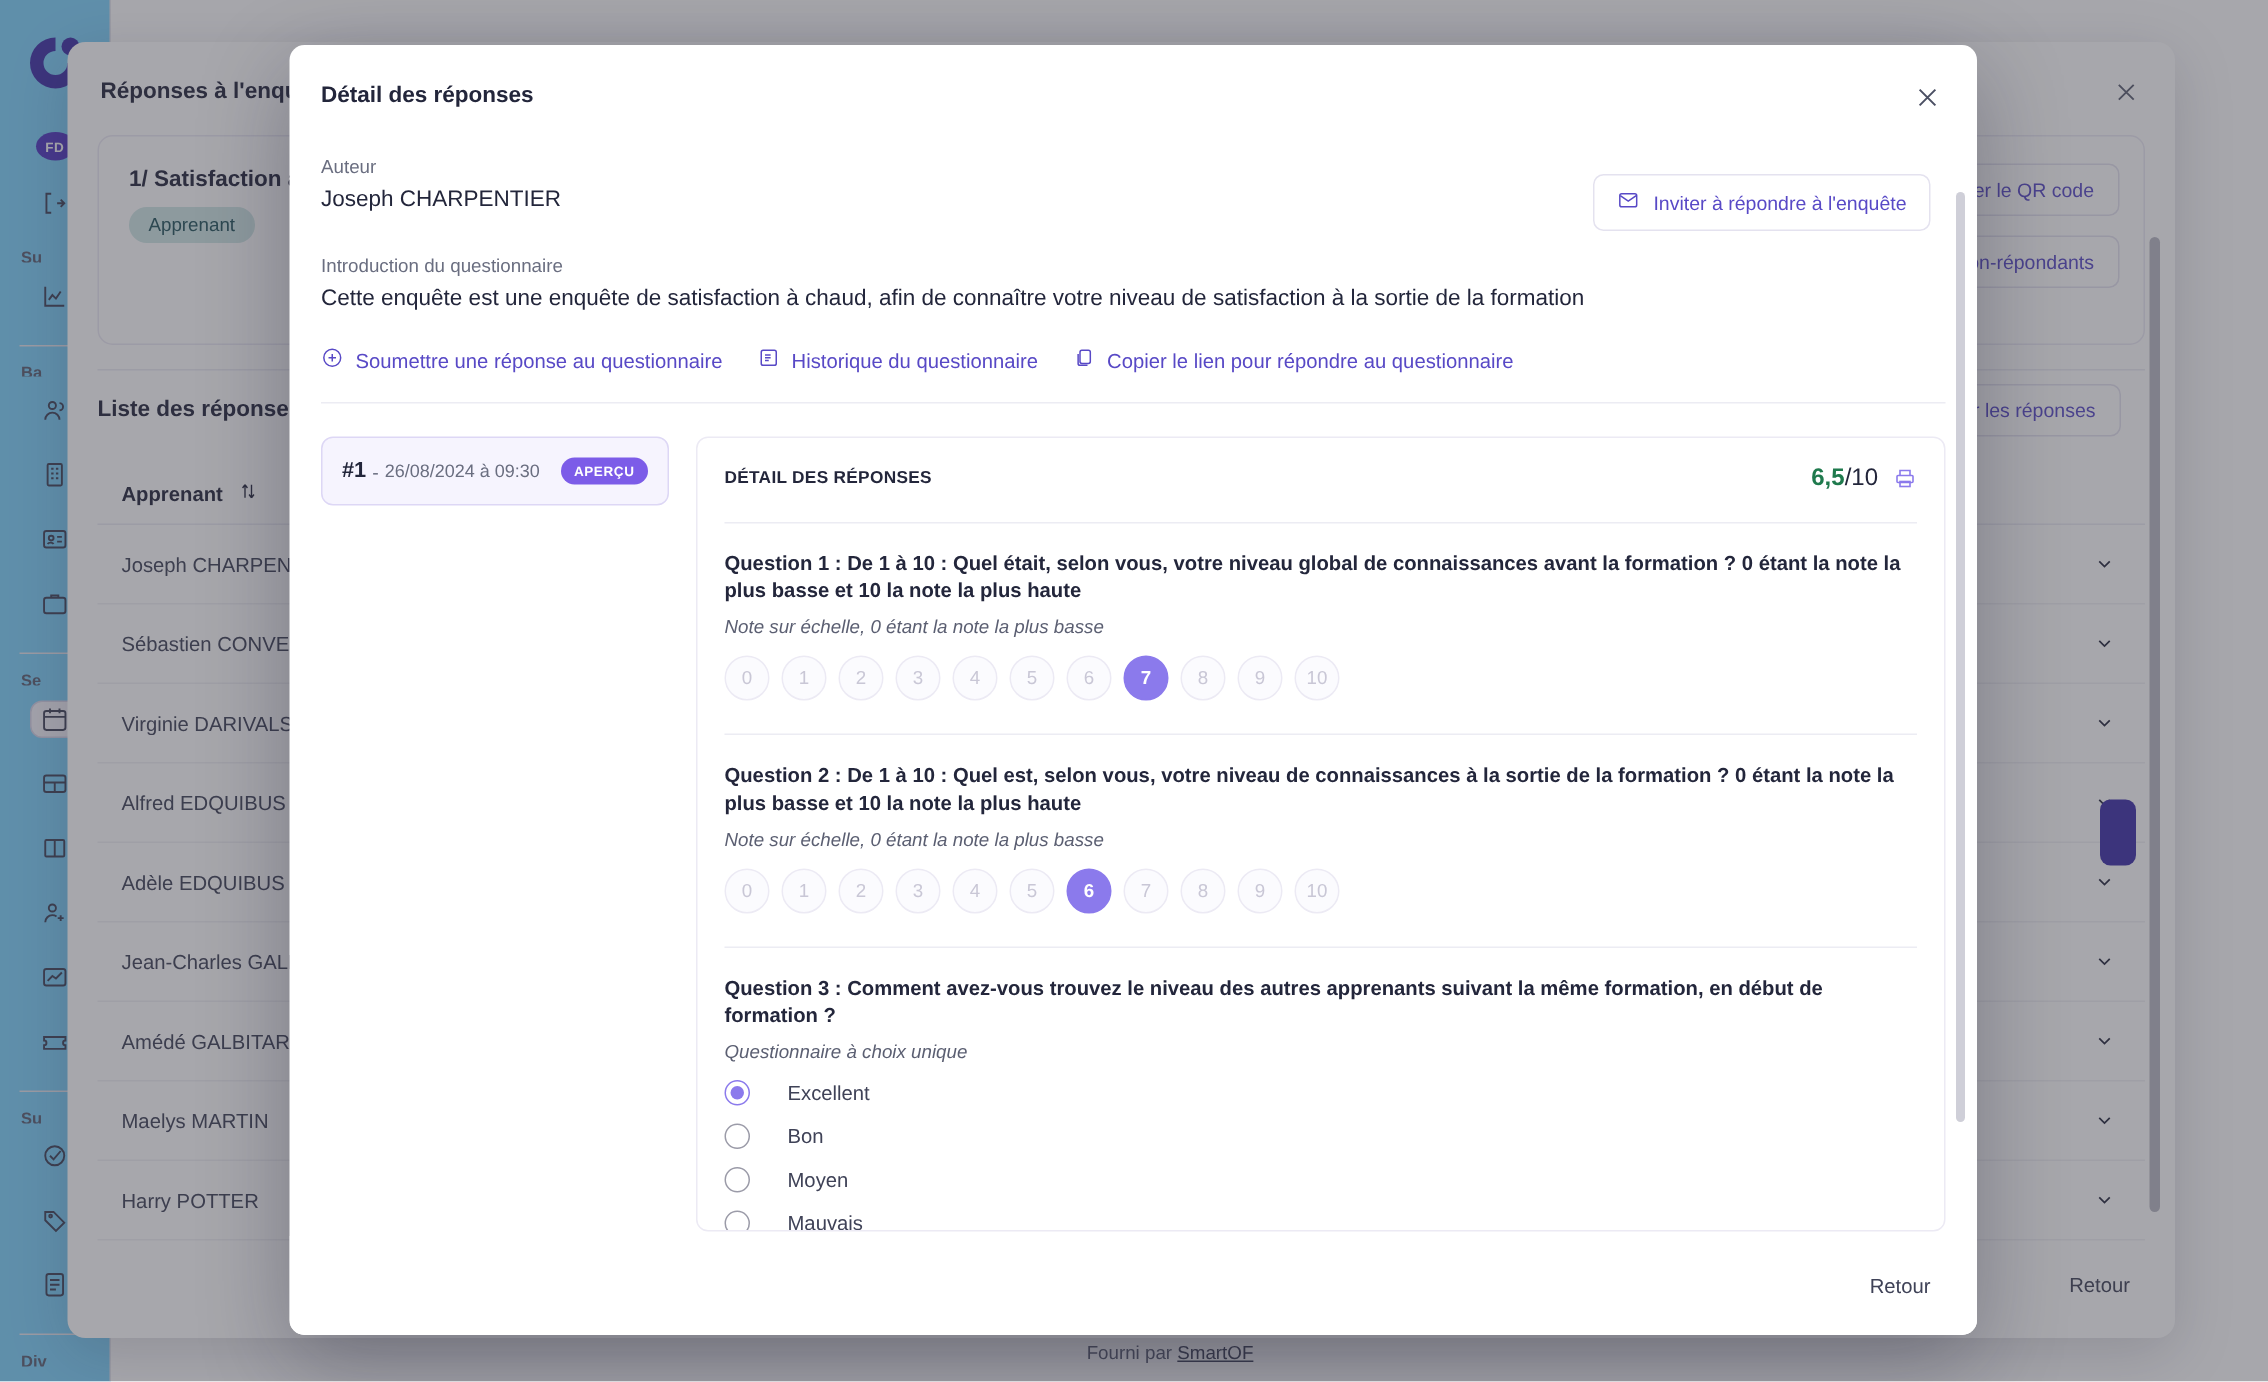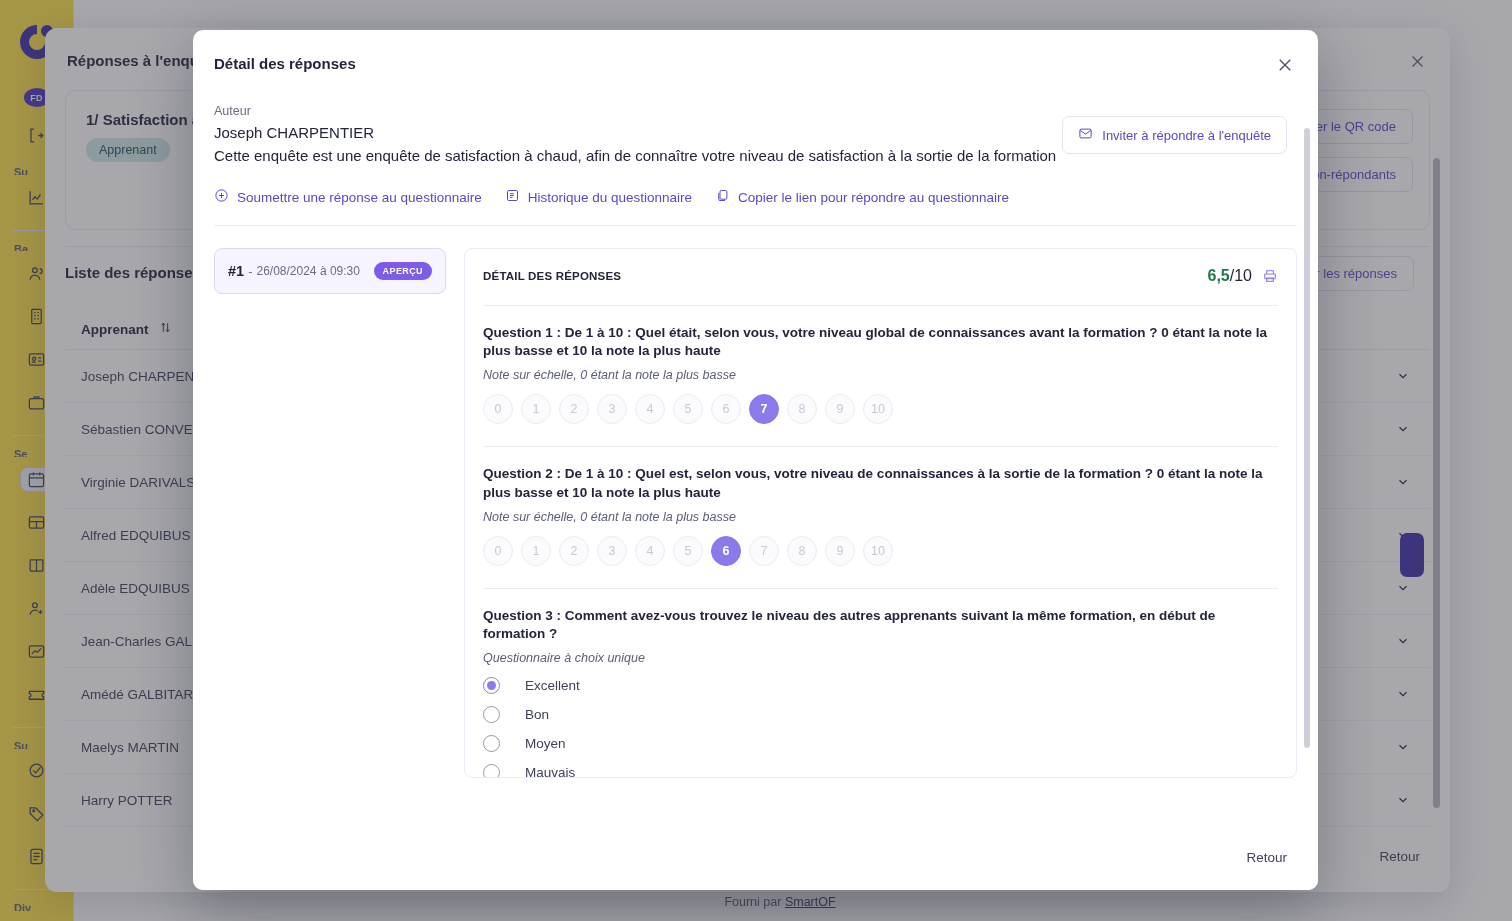--- a/index.html
+++ b/index.html
@@ -9,21 +9,21 @@
     background: #ffffff;
     overflow: hidden;
   }
   .app { position: relative; width: 1512px; height: 921px; background: #ffffff; }
 
   
   .bg-layer { position: absolute; inset: 0; }
 
   .sidebar {
     position: absolute; left: 0; top: 0; width: 74px; height: 921px;
-    background: #fde047; border-right: 1px solid #e8e8ef;
+    background: #7dd3fc; border-right: 1px solid #e8e8ef;
     display: flex; flex-direction: column; align-items: center;
     padding-top: 22px; gap: 0;
   }
   .logo { width: 40px; height: 40px; margin-bottom: 26px; }
   .avatar {
     width: 26px; height: 26px; border-radius: 50%;
     background: #4f35c4; color: #fff; font-size: 9px; font-weight: bold;
     display: flex; align-items: center; justify-content: center;
     margin-bottom: 16px; letter-spacing: .3px;
   }
@@ -486,20 +486,21 @@
           </svg>
       </span>
       <span>Inviter à répondre à l'enquête</span>
     </button>
 
     <div class="fg-body">
 
       <div class="field-label">Auteur</div>
       <div class="field-value">Joseph CHARPENTIER</div>
 
+      <div class="field-label" style="margin-top:29px;">Introduction du questionnaire</div>
       <div class="field-value">Cette enquête est une enquête de satisfaction à chaud, afin de connaître votre niveau de satisfaction à la sortie de la formation</div>
 
       <div class="action-row" id="action-row">
           <div class="action-link">
             <span><svg width="15" height="15" viewBox="0 0 24 24" fill="none" stroke="#5849c6" stroke-width="1.6">
                 <circle cx="12" cy="12" r="9"></circle>
                 <path d="M12 8v8M8 12h8"></path>
               </svg></span>
             <span>Soumettre une réponse au questionnaire</span>
           </div>

